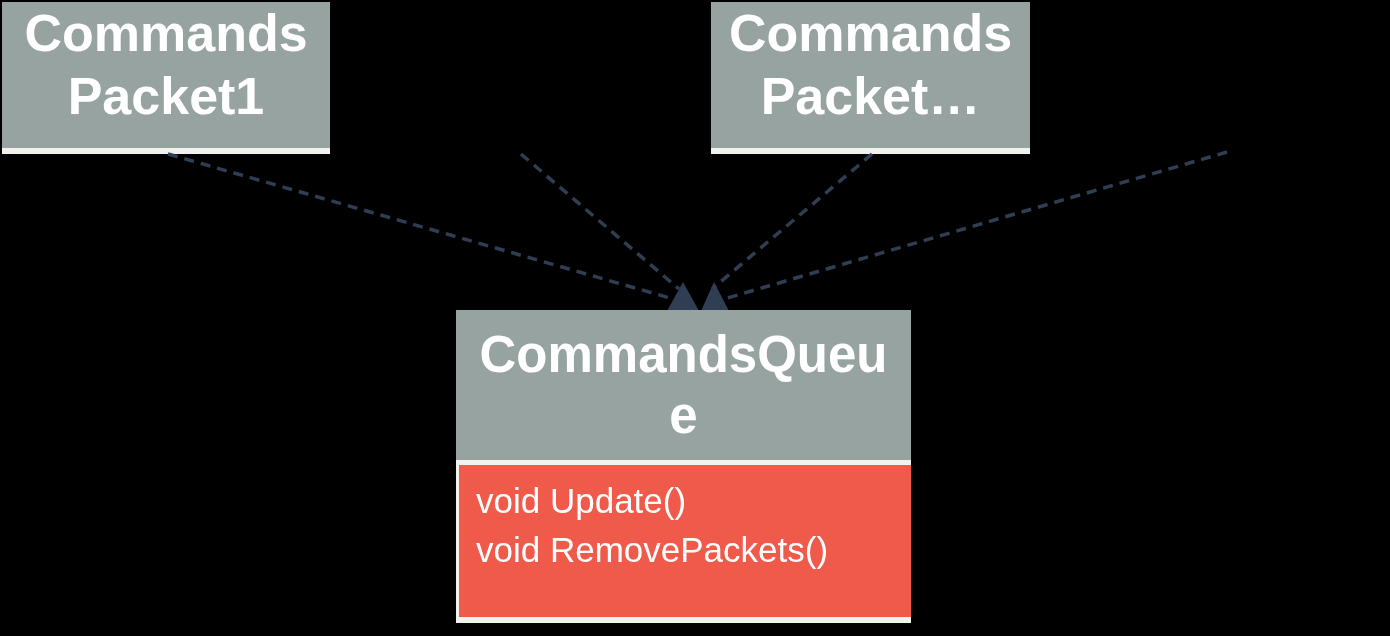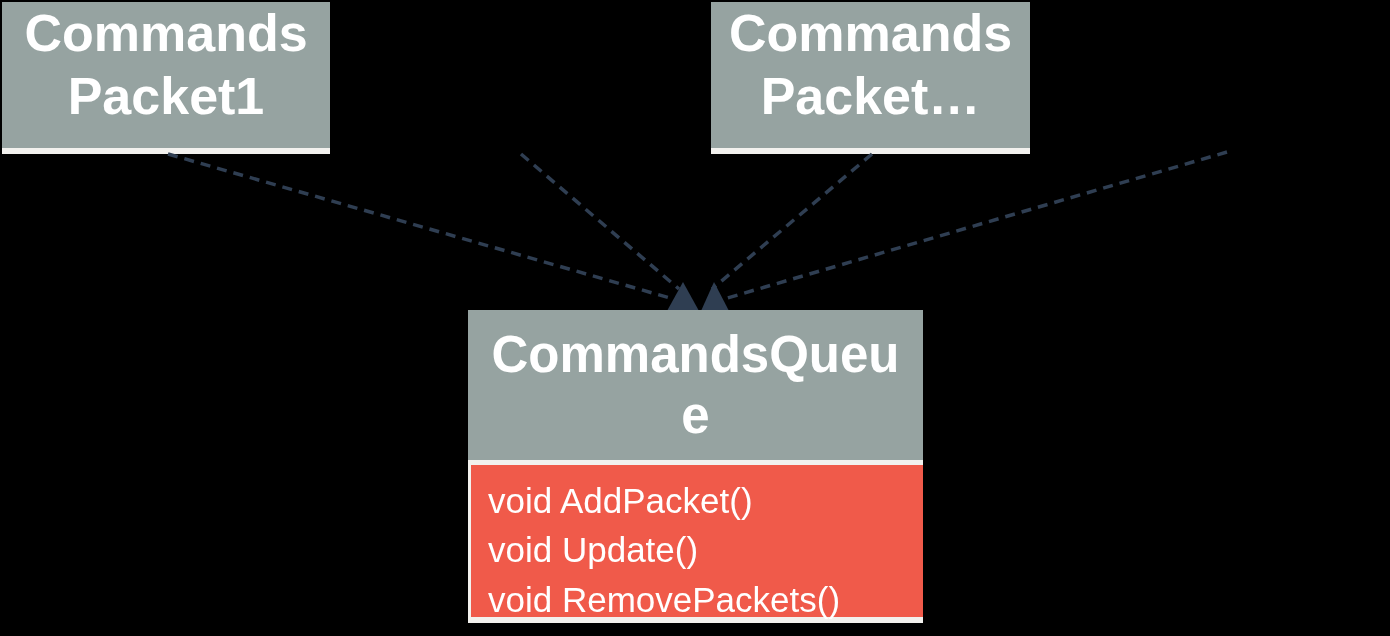--- a/index.html
+++ b/index.html
@@ -51,21 +51,21 @@
     stroke: #2f3e52;
     stroke-width: 3.5;
     stroke-dasharray: 10 7;
     fill: none;
   }
   .arrowhead { fill: #2f3e52; stroke: none; }
 
   
   .queue-box {
     position: absolute;
-    left: 468px;
+    left: 456px;
     top: 310px;
     width: 455px;
   }
   .queue-header {
     width: 455px;
     height: 150px;
     background: #96a3a1;
     color: #ffffff;
     font-weight: bold;
     font-size: 51px;
@@ -118,19 +118,18 @@
     <polygon class="arrowhead" points="667,311 683,282 699,311"></polygon>
     <polygon class="arrowhead" points="701,311 714,282 729,311"></polygon>
   </svg>
 
   <div class="queue-box">
     <div class="queue-header">
       <div class="queue-title">CommandsQueue</div>
     </div>
     <div class="queue-separator"></div>
     <div class="queue-methods">
-      <div class="method-line">void AddPacket()</div>
       <div class="method-line">void Update()</div>
       <div class="method-line">void RemovePackets()</div>
     </div>
   </div>
 
 </div>
 
 </body></html>

